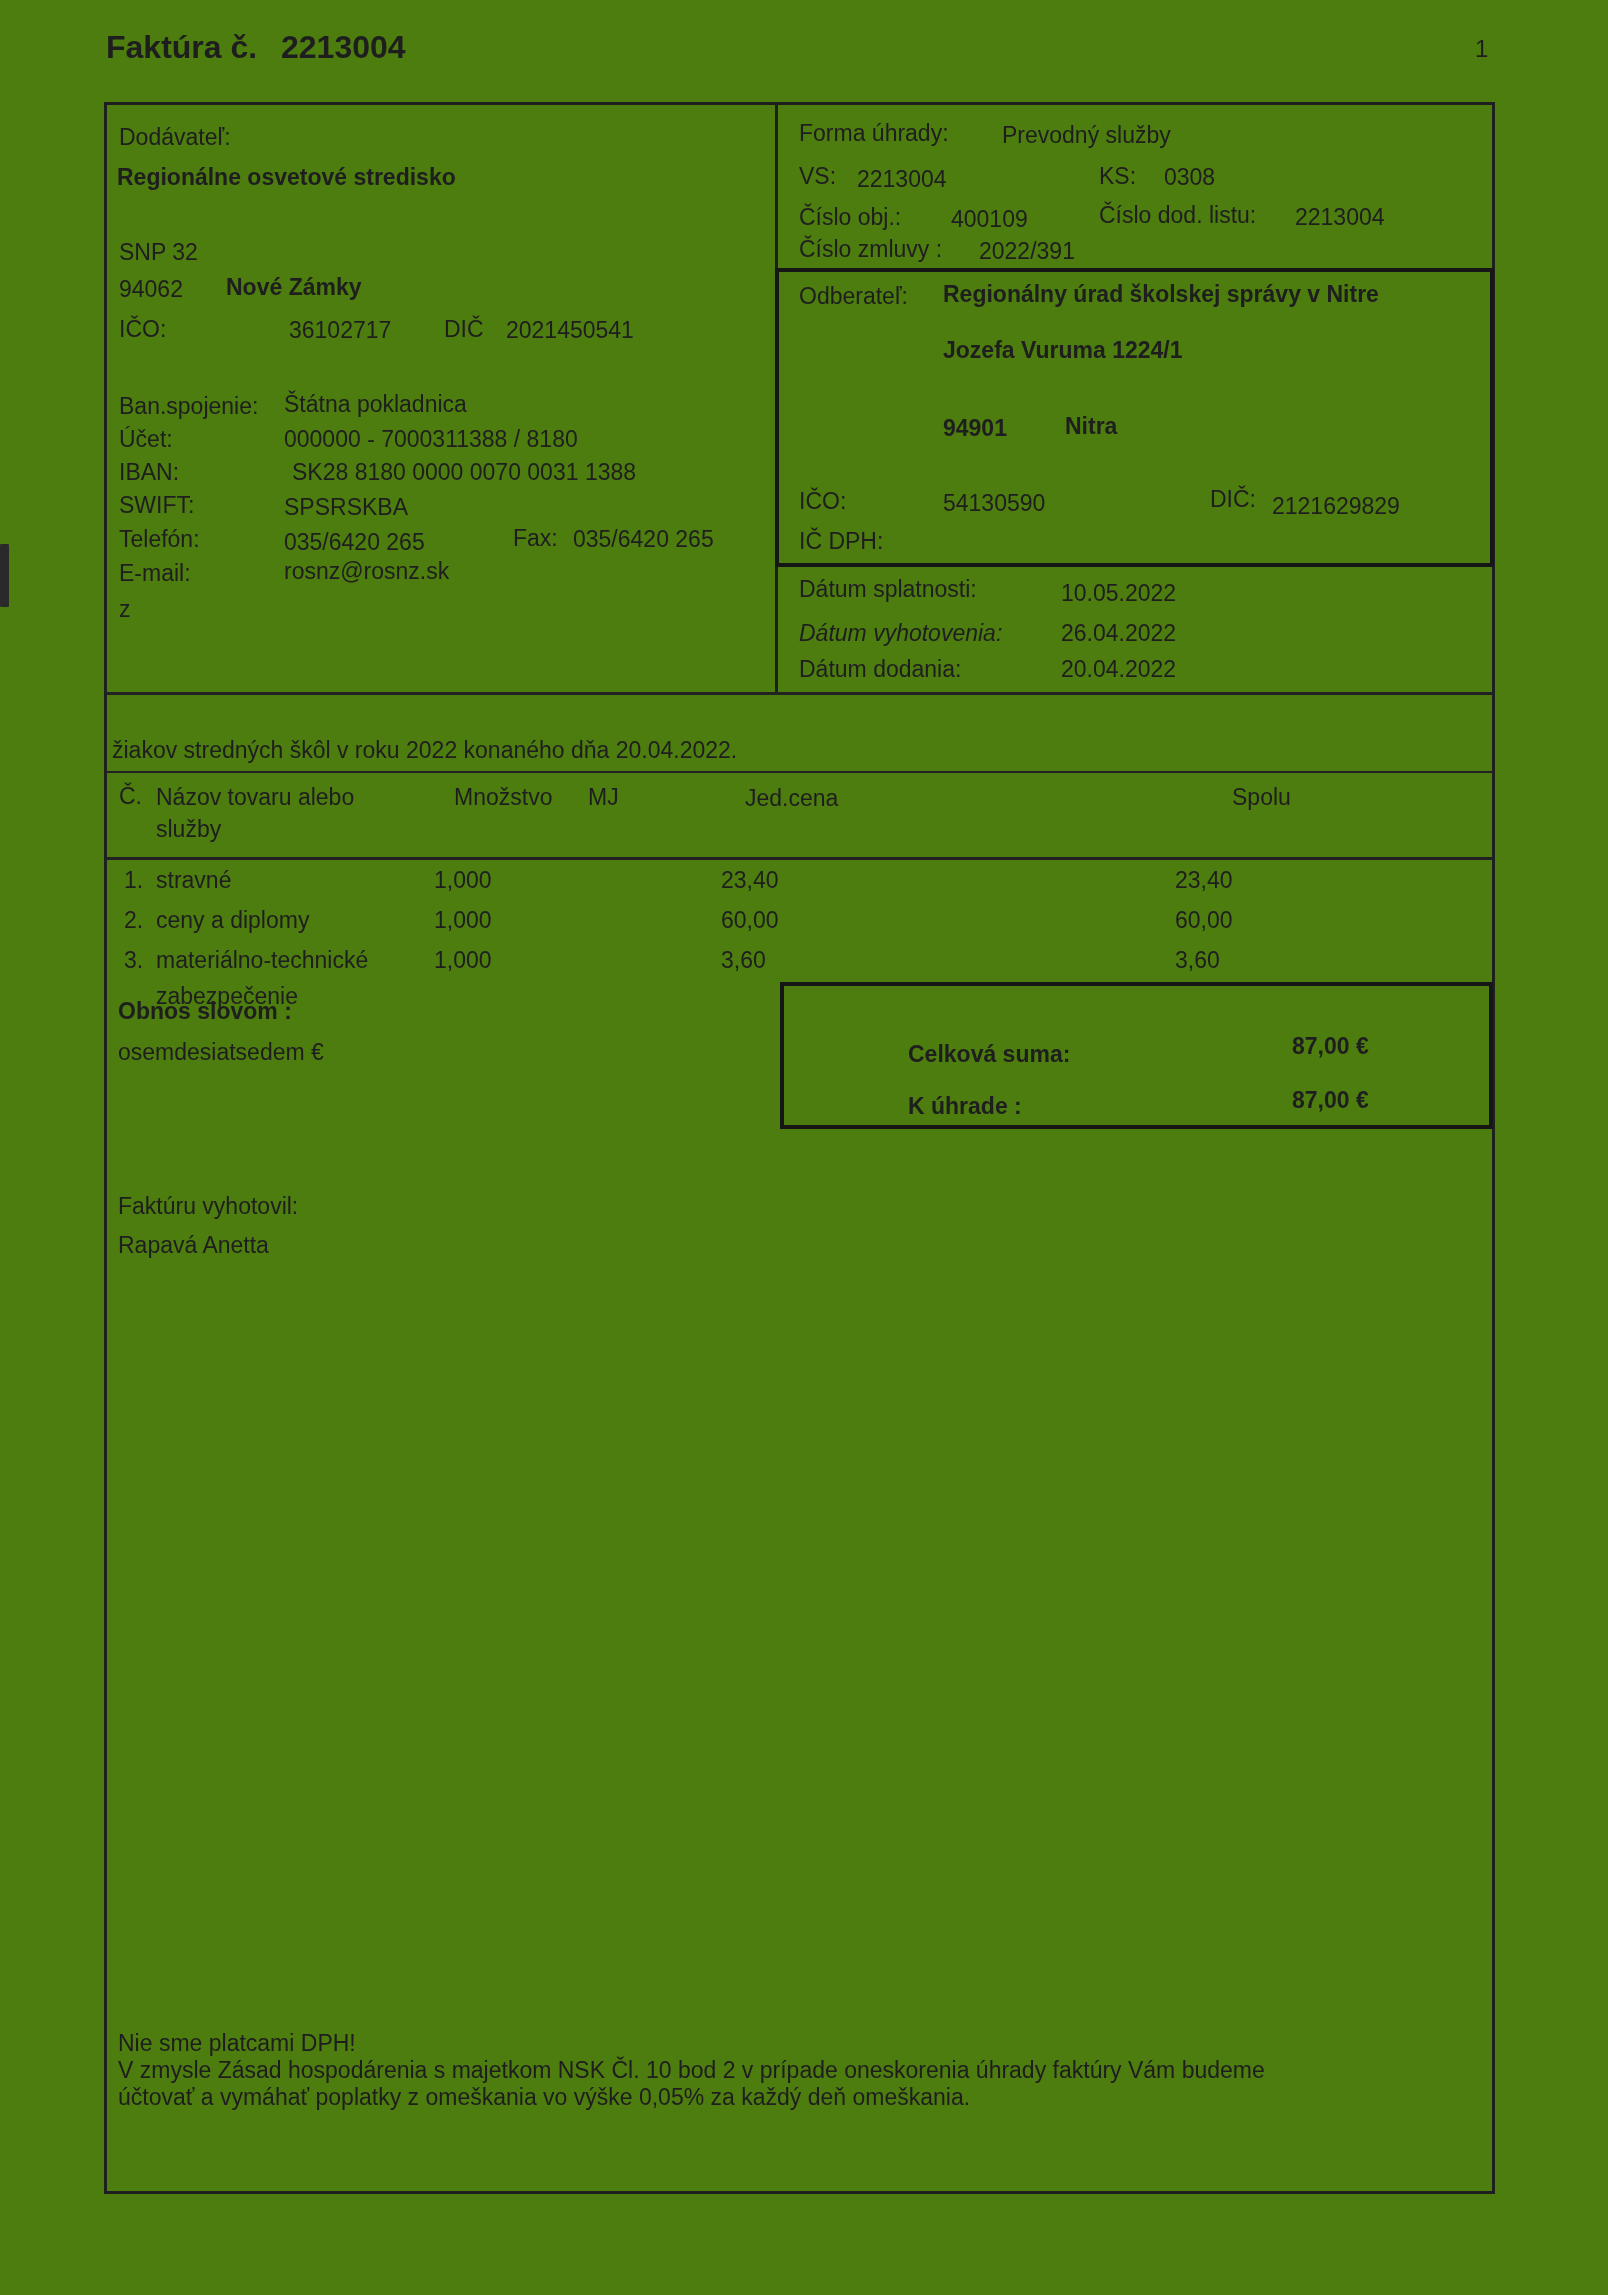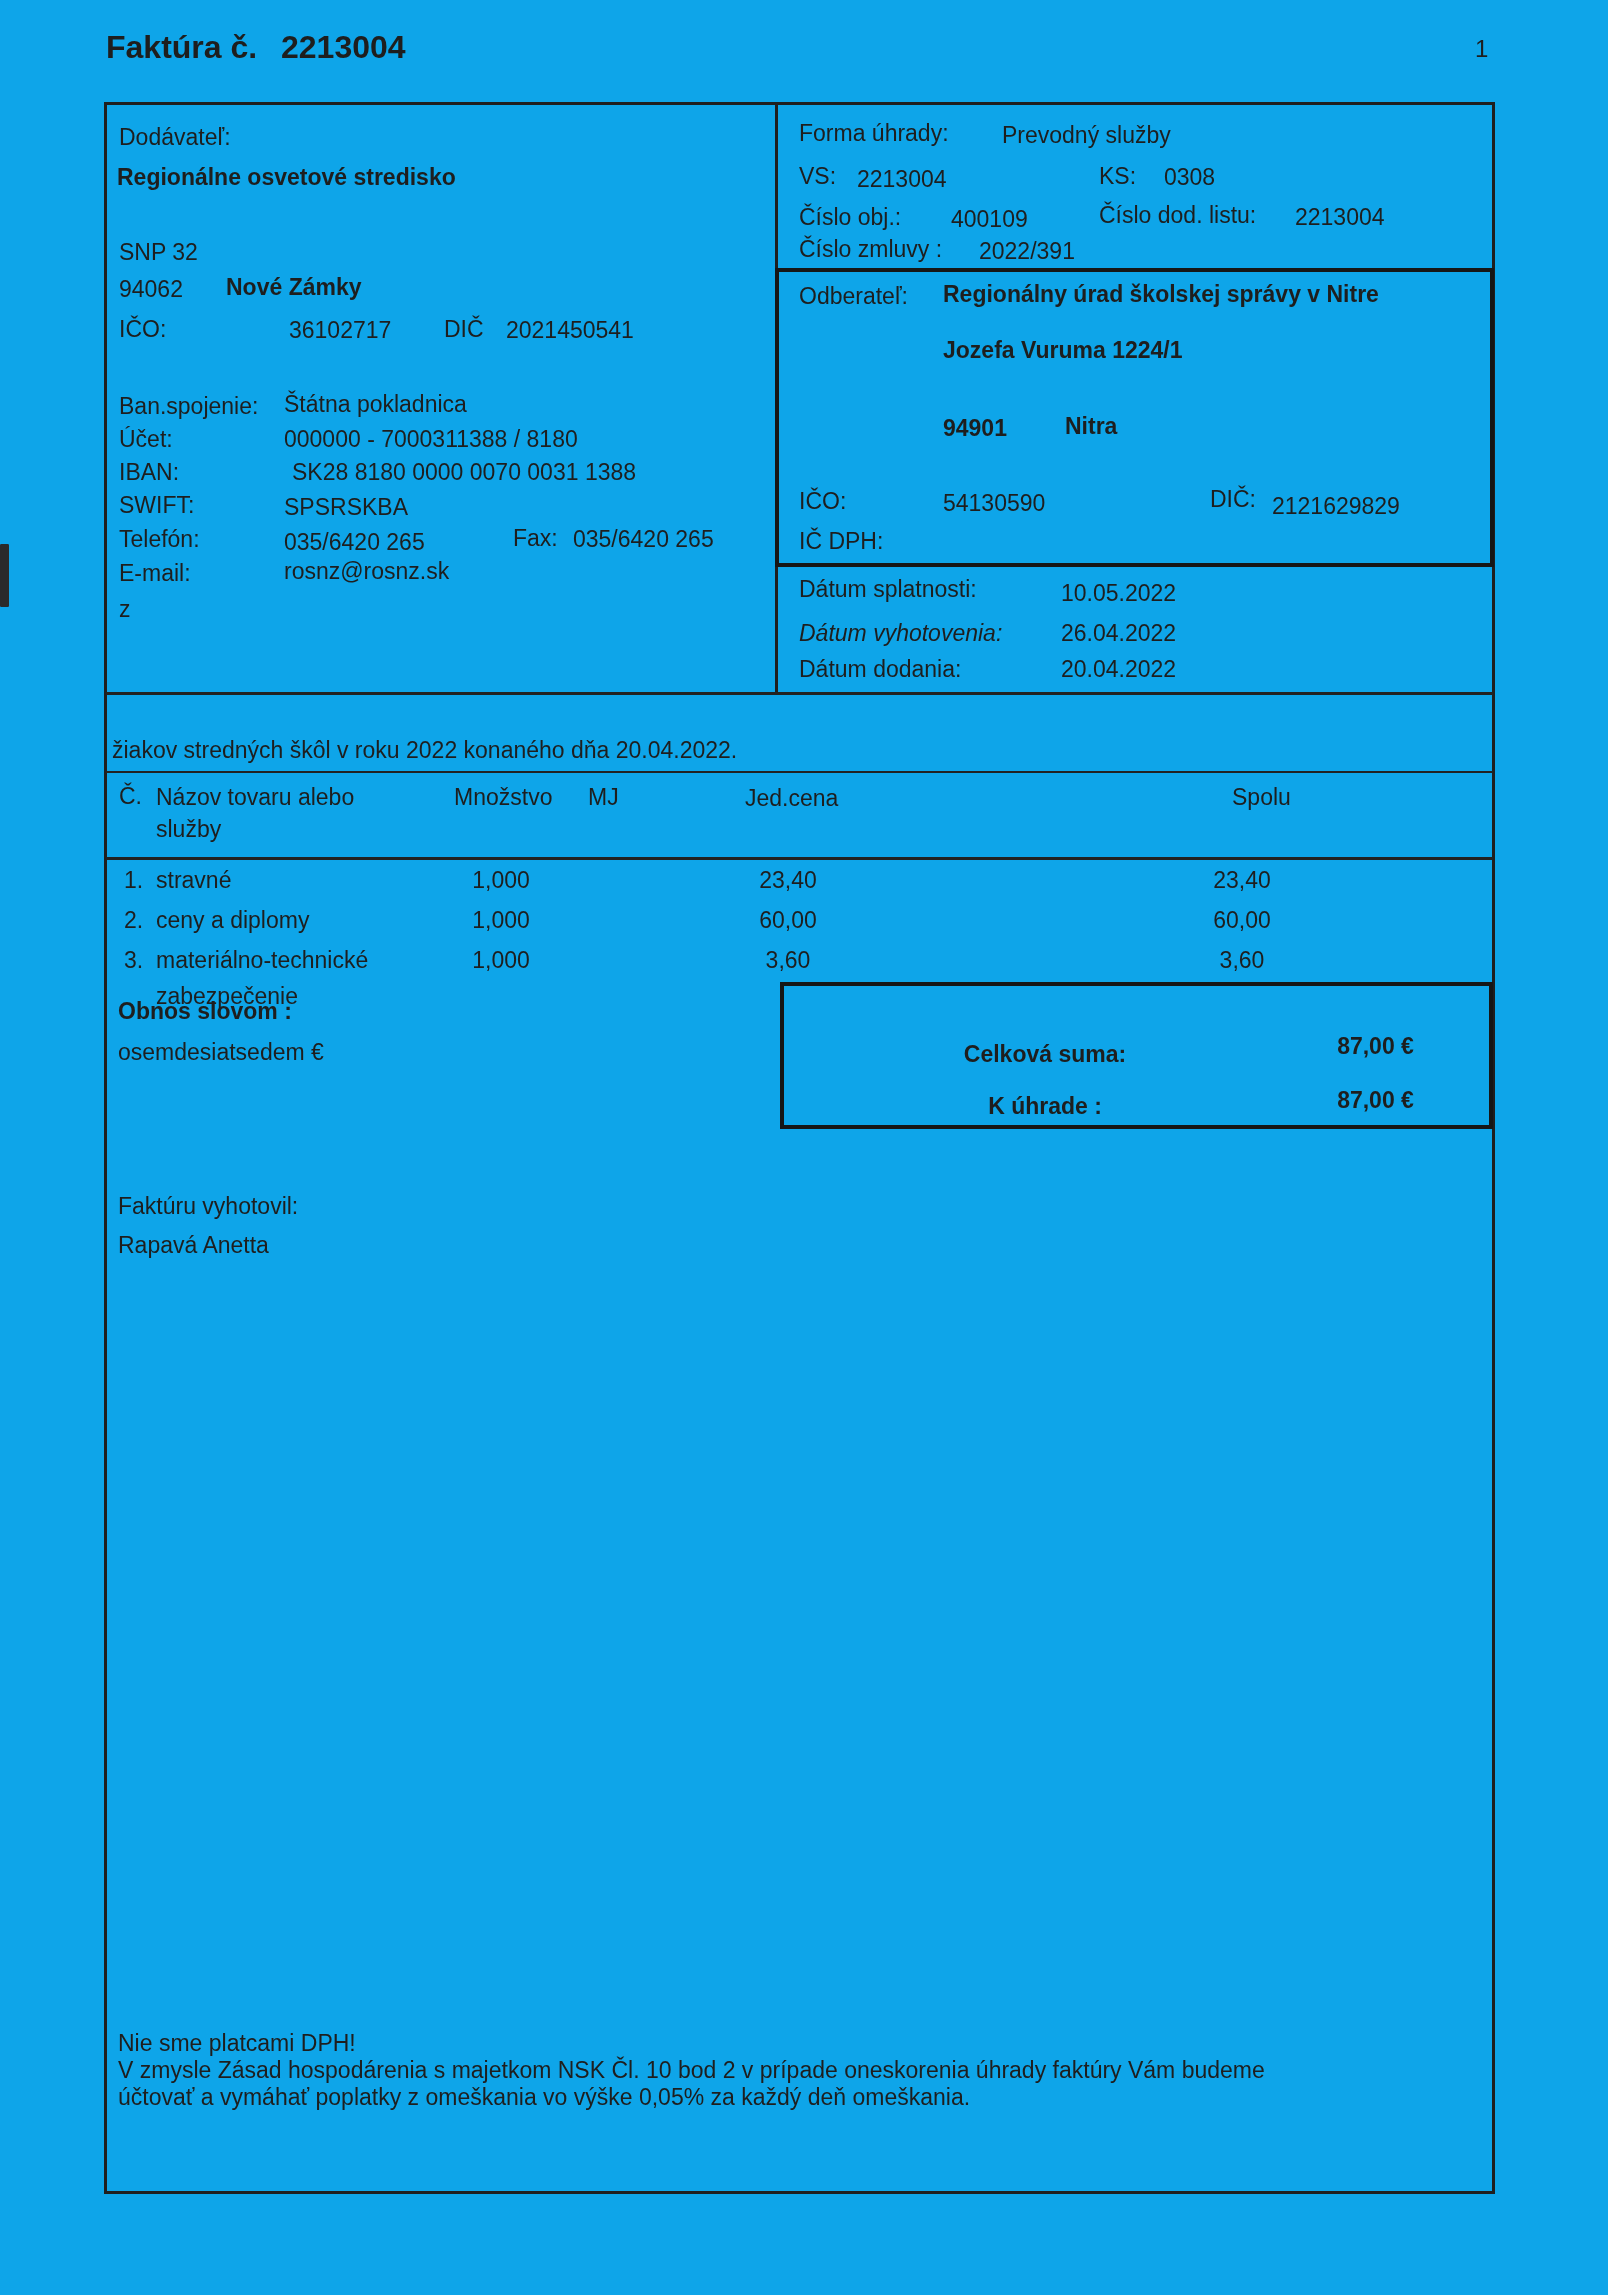--- a/index.html
+++ b/index.html
@@ -1,22 +1,22 @@
 <!DOCTYPE html>
 <html style="font-size:10.7px"><head>
 <meta charset="utf-8">
 <style>
   html,body{margin:0;padding:0;background:#ffffff;}
-  .page{position:relative;width:1609px;height:2295px;background:#0ea5e9;
+  .page{position:relative;width:1609px;height:2295px;background:#4d7c0f;
         font-family:"Liberation Sans", sans-serif;color:#1e1e1e;overflow:hidden;}
   .abs{position:absolute;white-space:nowrap;font-size:23px;line-height:1.15;}
   .b{font-weight:bold;}
   .title{font-size:32px;font-weight:bold;}
   .pagenum{font-size:24px;}
-  .right{text-align:center;}
+  .right{text-align:left;}
   .box{position:absolute;box-sizing:border-box;}
   .outer{left:104px;top:102px;width:1391px;height:2092px;border:3.3px solid #1f1f1f;}
   .vdivider{left:775px;top:102px;width:2.7px;height:593px;background:#1f1f1f;}
   .custbox{left:775px;top:268px;width:719px;height:299px;border:4px solid #161616;}
   .hline{position:absolute;left:106px;width:1387px;background:#222222;}
   .totbox{left:780px;top:982px;width:713px;height:147px;border:4px solid #161616;}
   .artifact{position:absolute;left:0px;top:544px;width:9.4px;height:63px;background:#2a2a2a;border-radius:1.3px;}
 </style>
 </head>
 <body>

